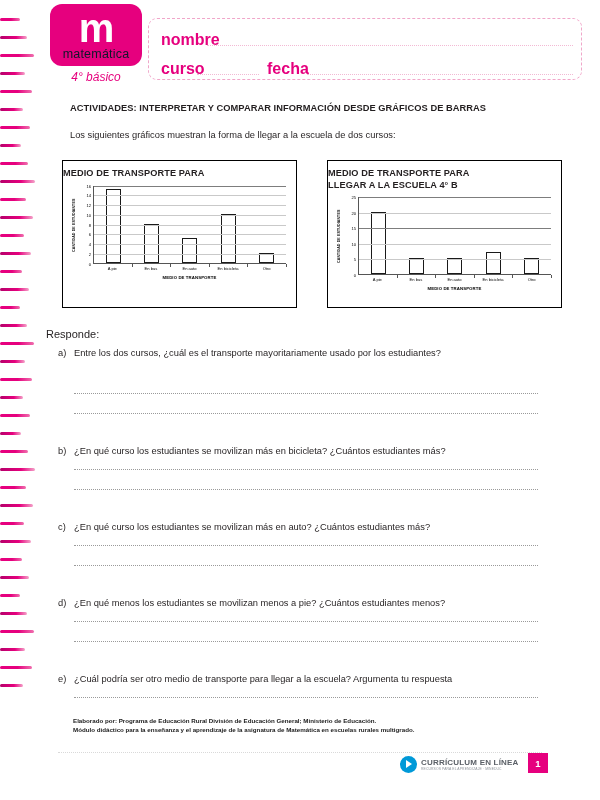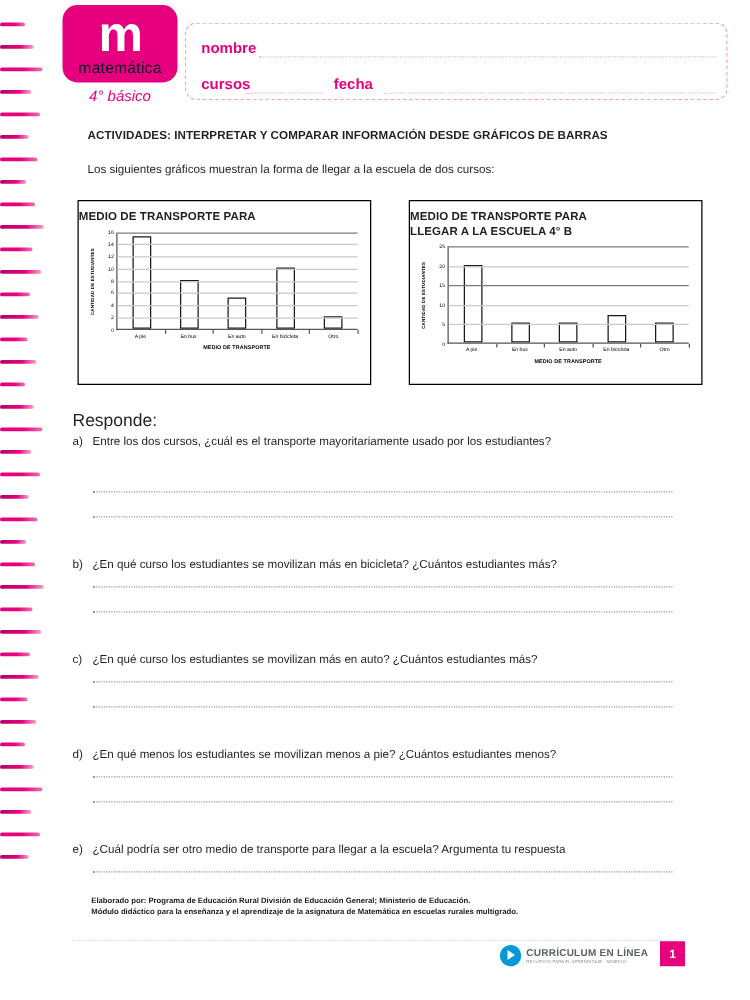--- a/index.html
+++ b/index.html
@@ -32,21 +32,21 @@
   #logo-sub{
     margin-top:4px;color:#e6007e;font-size:12px;font-style:italic;
   }
 
   
   #namebox{
     position:absolute;left:148px;top:18px;width:434px;height:62px;
     border:1.5px dashed #f0a6c9;border-radius:9px;box-sizing:border-box;
   }
   .flabel{
-    position:absolute;color:#e6007e;font-size:12px;font-weight:bold;
+    position:absolute;color:#e6007e;font-size:16px;font-weight:bold;
   }
   .fline{
     position:absolute;border-bottom:1.3px dotted #f3b9d4;height:0;
   }
 
   
   #acttitle{
     position:absolute;left:70px;top:103px;width:500px;
     font-size:9.3px;font-weight:bold;letter-spacing:.05px;
   }
@@ -101,21 +101,21 @@
   .xcat{font-size:4.1px;text-align:center;width:34px;color:#000;}
   .xlabel{
     position:absolute;left:22px;right:2px;top:89px;text-align:center;
     font-size:4.3px;font-weight:bold;letter-spacing:.1px;color:#000;
   }
   .xticks{position:absolute;left:22px;right:2px;top:78px;height:3px;}
   .xtick{position:absolute;top:0;width:1px;height:3px;background:#555;}
 
   
   #responde{
-    position:absolute;left:58px;top:328px;font-size:14px;
+    position:absolute;left:46px;top:328px;font-size:11px;
   }
   .q{position:absolute;left:58px;width:500px;font-size:9.3px;}
   .qletter{position:absolute;left:0;width:16px;}
   .qtext{margin-left:16px;display:block;}
   .qtext2{margin-left:16px;display:block;margin-top:9px;}
   .ansline{
     position:absolute;left:74px;width:464px;height:0;
     border-bottom:1.4px dotted #9a9a9a;
   }
 
@@ -197,21 +197,21 @@
   <div id="logo-badge">
     <div id="logo-m">m</div>
     <div id="logo-word">matemática</div>
   </div>
   <div id="logo-sub">4° básico</div>
 </div>
 
 <div id="namebox">
   <div class="flabel" style="left:12px;top:12px;">nombre</div>
   <div class="fline" style="left:58px;top:26px;width:366px;"></div>
-  <div class="flabel" style="left:12px;top:41px;">cursos</div>
+  <div class="flabel" style="left:12px;top:41px;">curso</div>
   <div class="fline" style="left:48px;top:55px;width:62px;"></div>
   <div class="flabel" style="left:118px;top:41px;">fecha</div>
   <div class="fline" style="left:158px;top:55px;width:266px;"></div>
 </div>
 
 <div id="acttitle">ACTIVIDADES: INTERPRETAR Y COMPARAR INFORMACIÓN DESDE GRÁFICOS DE BARRAS</div>
 <div id="intro">Los siguientes gráficos muestran la forma de llegar a la escuela de dos cursos:</div>
 
 <div class="chartframe" id="chartA">
   <div class="ctitle">

